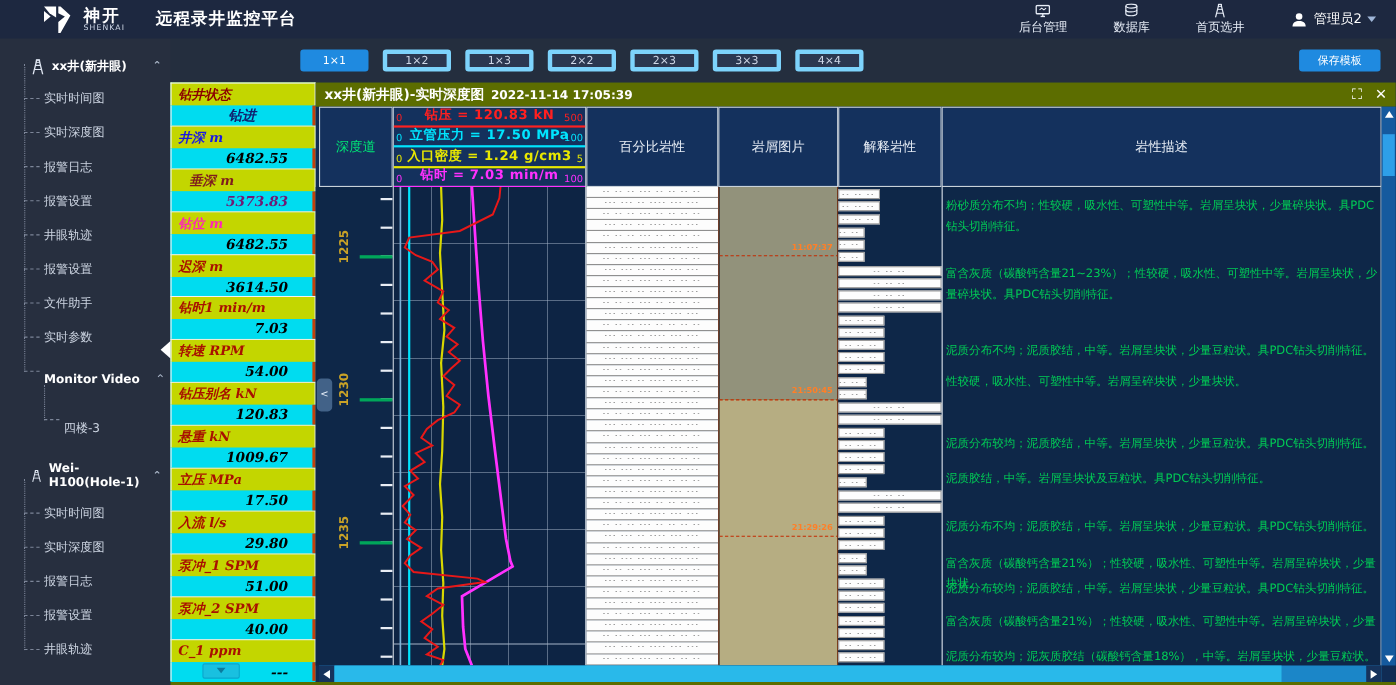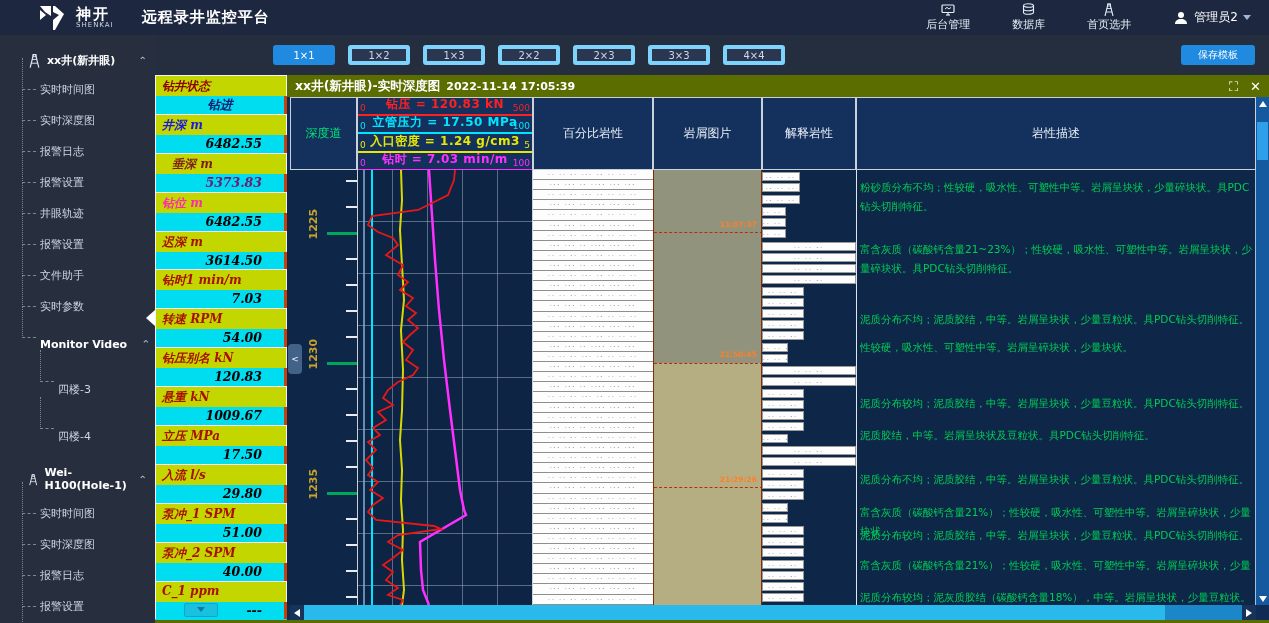--- a/index.html
+++ b/index.html
@@ -194,21 +194,20 @@
       <div class="tree-item">报警设置</div>
       <div class="tree-item">井眼轨迹</div>
       <div class="tree-item">报警设置</div>
       <div class="tree-item">文件助手</div>
       <div class="tree-item">实时参数</div>
       <div class="tree-item tree-group" style="height: 44px;">
         <span>Monitor Video</span>
         <span class="exp" style="margin-left:14px;color:#aab6c8;font-weight:normal">⌃</span>
       </div>
       <div class="tree-item tree-sub" style="height: 47px;">四楼-3</div>
-      <div class="tree-item tree-sub" style="height: 47px;">四楼-4</div>
       <div class="well-row">
         <svg width="13" height="15" viewBox="0 0 12 13">
           <path d="M2,13 L5,1 h2 L10,13" fill="none" stroke="#dfe6f2" stroke-width="1.1"></path>
           <line x1="3" y1="9" x2="9" y2="9" stroke="#dfe6f2" stroke-width="0.9"></line>
           <line x1="3.7" y1="5.5" x2="8.3" y2="5.5" stroke="#dfe6f2" stroke-width="0.9"></line>
           <rect x="4.6" y="1" width="2.8" height="2" fill="none" stroke="#dfe6f2" stroke-width="0.8"></rect>
         </svg>
         <span>Wei-H100(Hole-1)</span>
         <span class="exp">⌃</span>
       </div>

